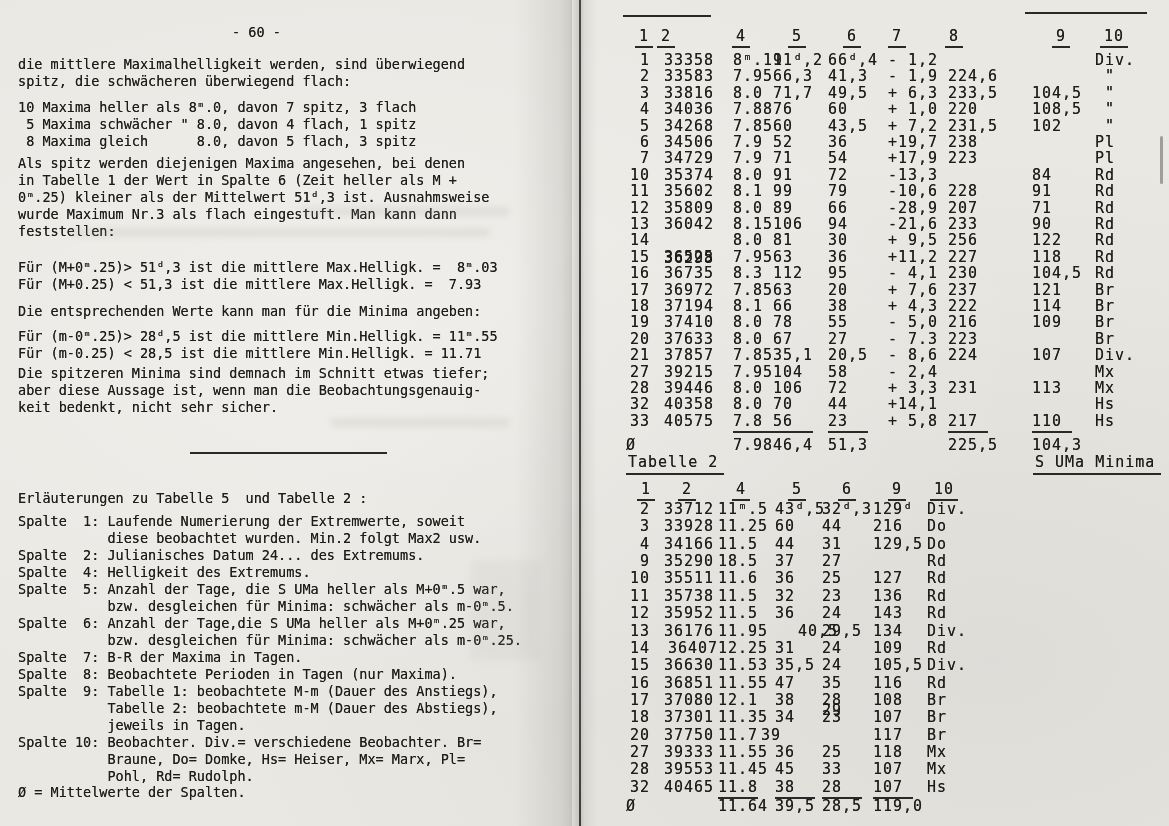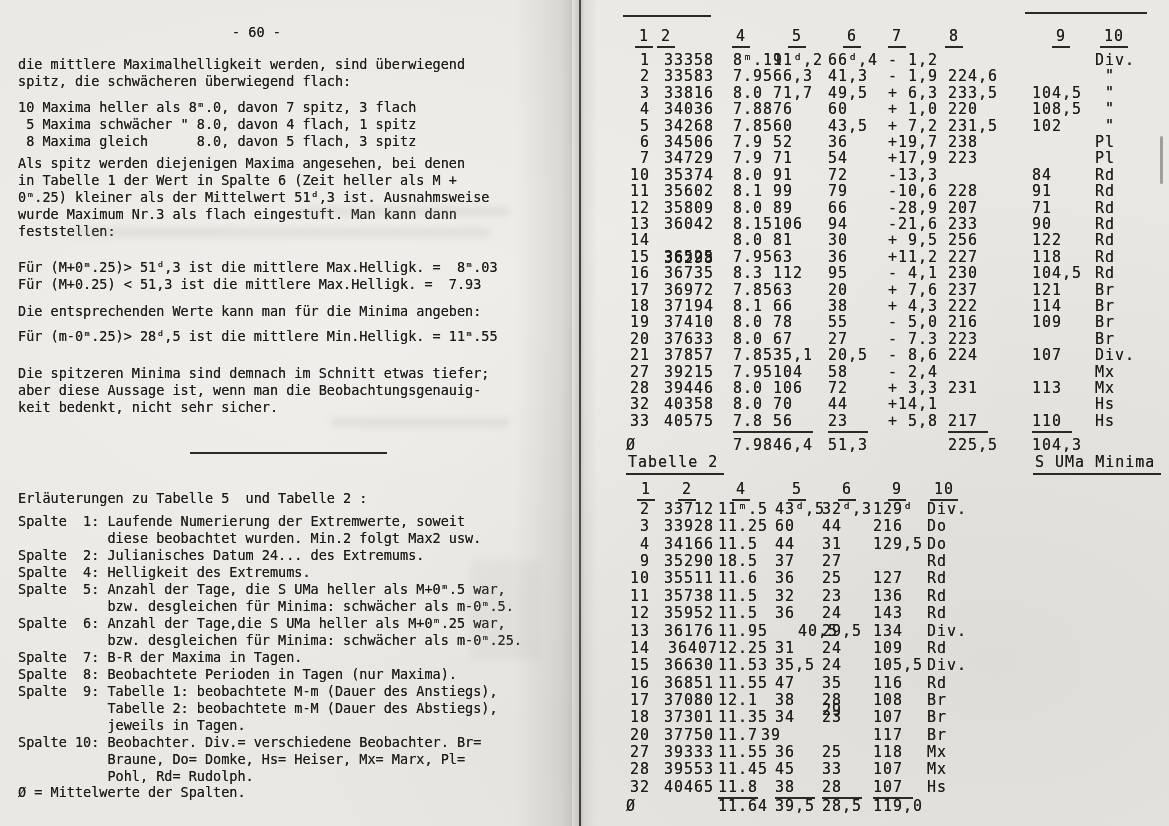--- a/index.html
+++ b/index.html
@@ -67,21 +67,21 @@
 
 <div class="canvas">
 
   <div class="page left">
     <div class="lp" id="pagenum">- 60 -</div>
     <div class="lp" id="b-para1"><div class="line">die mittlere Maximalhelligkeit werden, sind überwiegend</div><div class="line">spitz, die schwächeren überwiegend flach:</div></div>
     <div class="lp" id="b-stats"><div class="line">10 Maxima heller als 8ᵐ.0, davon 7 spitz, 3 flach</div><div class="line"> 5 Maxima schwächer " 8.0, davon 4 flach, 1 spitz</div><div class="line"> 8 Maxima gleich      8.0, davon 5 flach, 3 spitz</div></div>
     <div class="lp" id="b-para2"><div class="line">Als spitz werden diejenigen Maxima angesehen, bei denen</div><div class="line">in Tabelle 1 der Wert in Spalte 6 (Zeit heller als M +</div><div class="line">0ᵐ.25) kleiner als der Mittelwert 51ᵈ,3 ist. Ausnahmsweise</div><div class="line">wurde Maximum Nr.3 als flach eingestuft. Man kann dann</div><div class="line">feststellen:</div></div>
     <div class="lp" id="b-fmax"><div class="line">Für (M+0ᵐ.25)&gt; 51ᵈ,3 ist die mittlere Max.Helligk. =  8ᵐ.03</div><div class="line">Für (M+0.25) &lt; 51,3 ist die mittlere Max.Helligk. =  7.93</div></div>
     <div class="lp" id="b-para3"><div class="line">Die entsprechenden Werte kann man für die Minima angeben:</div></div>
-    <div class="lp" id="b-fmin"><div class="line">Für (m-0ᵐ.25)&gt; 28ᵈ,5 ist die mittlere Min.Helligk. = 11ᵐ.55</div></div>
+    <div class="lp" id="b-fmin"><div class="line">Für (m-0ᵐ.25)&gt; 28ᵈ,5 ist die mittlere Min.Helligk. = 11ᵐ.55</div><div class="line">Für (m-0.25) &lt; 28,5 ist die mittlere Min.Helligk. = 11.71</div></div>
     <div class="lp" id="b-para4"><div class="line">Die spitzeren Minima sind demnach im Schnitt etwas tiefer;</div><div class="line">aber diese Aussage ist, wenn man die Beobachtungsgenauig-</div><div class="line">keit bedenkt, nicht sehr sicher.</div></div>
     <div id="divider"></div>
     <div class="lp" id="b-heading">Erläuterungen zu Tabelle 5  und Tabelle 2 :</div>
     <div class="lp" id="b-spalten"><div class="line">Spalte  1: Laufende Numerierung der Extremwerte, soweit</div><div class="line">           diese beobachtet wurden. Min.2 folgt Max2 usw.</div><div class="line">Spalte  2: Julianisches Datum 24... des Extremums.</div><div class="line">Spalte  4: Helligkeit des Extremums.</div><div class="line">Spalte  5: Anzahl der Tage, die S UMa heller als M+0ᵐ.5 war,</div><div class="line">           bzw. desgleichen für Minima: schwächer als m-0ᵐ.5.</div><div class="line">Spalte  6: Anzahl der Tage,die S UMa heller als M+0ᵐ.25 war,</div><div class="line">           bzw. desgleichen für Minima: schwächer als m-0ᵐ.25.</div><div class="line">Spalte  7: B-R der Maxima in Tagen.</div><div class="line">Spalte  8: Beobachtete Perioden in Tagen (nur Maxima).</div><div class="line">Spalte  9: Tabelle 1: beobachtete M-m (Dauer des Anstiegs),</div><div class="line">           Tabelle 2: beobachtete m-M (Dauer des Abstiegs),</div><div class="line">           jeweils in Tagen.</div><div class="line">Spalte 10: Beobachter. Div.= verschiedene Beobachter. Br=</div><div class="line">           Braune, Do= Domke, Hs= Heiser, Mx= Marx, Pl=</div><div class="line">           Pohl, Rd= Rudolph.</div></div>
     <div class="lp" id="b-mittel">Ø = Mittelwerte der Spalten.</div>
     <div class="smudge" style="left:300px;top:207px;width:210px;height:9px;"></div>
     <div class="smudge" style="left:70px;top:228px;width:420px;height:9px;"></div>
     <div class="smudge" style="left:330px;top:418px;width:180px;height:9px;"></div>
     <div class="smudge" style="left:470px;top:560px;width:70px;height:100px;opacity:.10;"></div>
   </div>

